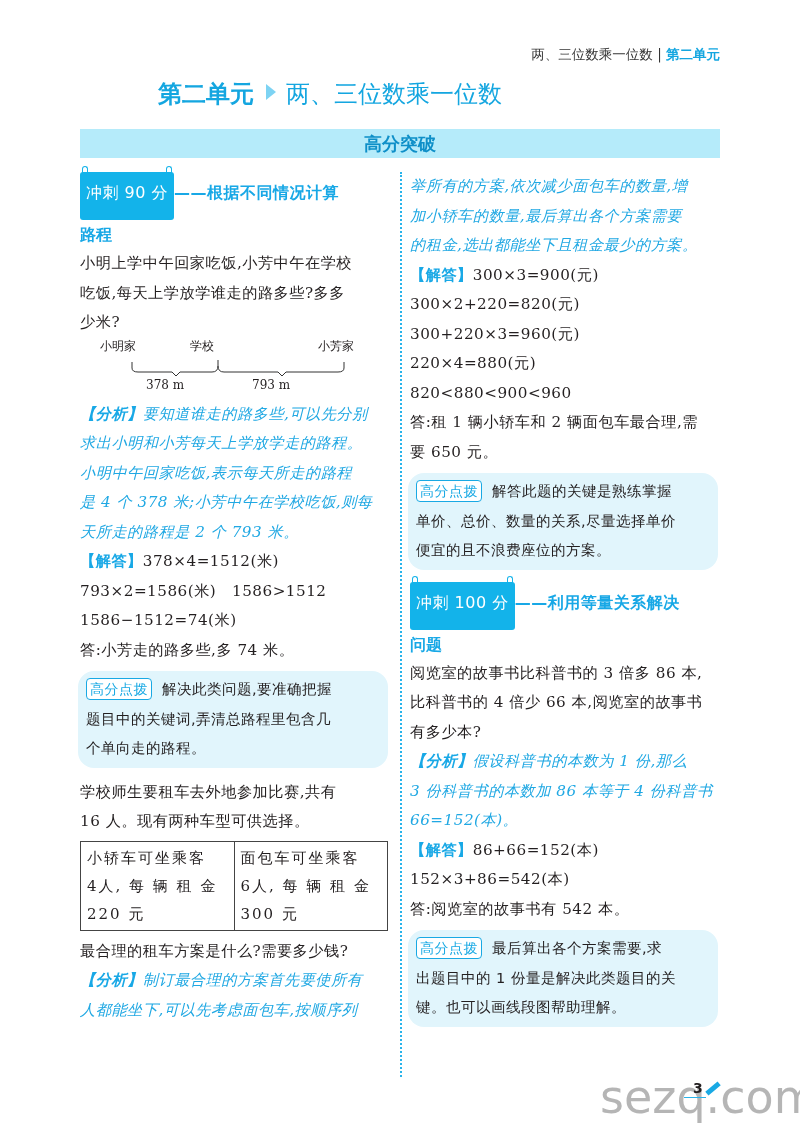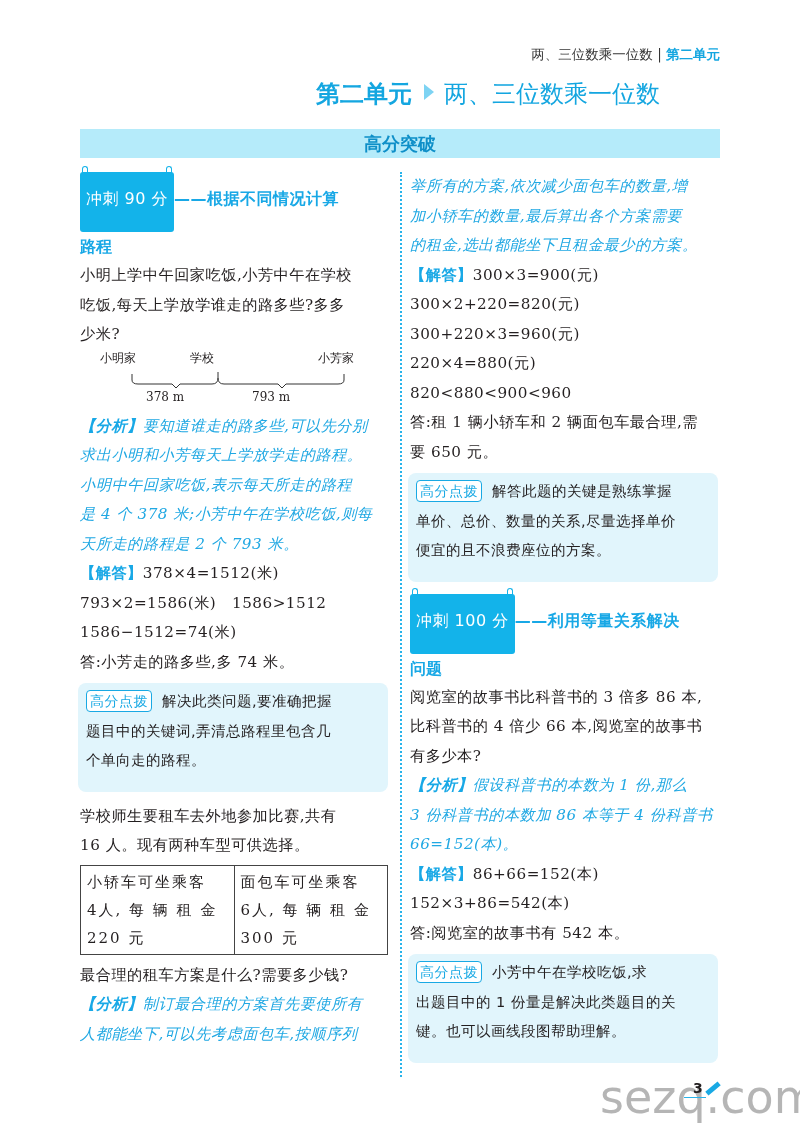--- a/index.html
+++ b/index.html
@@ -1,45 +1,45 @@
 <!DOCTYPE html>
 <html><head>
 <meta charset="utf-8">
 <style>
   html, body { margin:0; padding:0; }
   body { width:800px; height:1144px; background:#fff; position:relative; overflow:hidden;
          font-family:"DejaVu Serif","Liberation Serif",serif; color:#231f20; }
   .hdr { position:absolute; right:80px; top:46px; font-family:"DejaVu Sans","Liberation Sans",sans-serif;
          font-size:13.5px; color:#333; }
   .hdr .unit { color:#14a6e0; font-weight:bold; }
-  .title { position:absolute; left:0; width:660px; top:78px; text-align:right;
+  .title { position:absolute; left:0; width:660px; top:78px; text-align:center;
            font-family:"DejaVu Sans","Liberation Sans",sans-serif; font-size:24px; color:#14a6e0; }
   .title b { font-weight:bold; }
   .title .tri { display:inline-block; width:0; height:0; border-top:8px solid transparent;
                 border-bottom:8px solid transparent; border-left:10px solid #7dd3f3;
                 margin:0 10px 0 12px; vertical-align:2px; }
   .band { position:absolute; left:80px; top:129px; width:640px; height:29px; background:#b5ebfa;
           text-align:center; line-height:29px; font-family:"DejaVu Sans","Liberation Sans",sans-serif;
           font-size:18px; font-weight:bold; color:#0e8fc8; }
   .col { position:absolute; top:172px; width:308px; }
   .colL { left:80px; }
   .colR { left:410px; }
   .divider { position:absolute; left:400px; top:172px; height:905px; border-left:2px dotted #28b3ea; }
   .line { font-size:15.2px; line-height:29.5px; white-space:nowrap; letter-spacing:0.5px; }
   .ana { color:#20a8e3;font-style:italic; }
   .tag { font-family:"DejaVu Sans","Liberation Sans",sans-serif; color:#18a8e6; font-weight:bold; }
   .sec { position:relative; }
-  .badge { display:inline-block; background:#13b3ea; color:#fff; padding:14px 6px; height:32px; line-height:26px;
+  .badge { display:inline-block; background:#13b3ea; color:#fff; padding:8px 6px; height:32px; line-height:26px;
            font-family:"DejaVu Sans","Liberation Sans",sans-serif; font-size:16px; border-radius:3px; position:relative; }
   .badge::before, .badge::after { content:""; position:absolute; top:-6px; width:4px; height:8px;
            border:1.5px solid #13b3ea; border-bottom:none; border-radius:4px 4px 0 0; }
   .badge::before { left:2px; } .badge::after { right:2px; }
   .sectitle { font-family:"DejaVu Sans","Liberation Sans",sans-serif; color:#18a8e6; font-weight:bold;
               font-size:16px; line-height:29px; }
-  .tip { background:#e1f5fc; border-radius:8px; padding:4px 8px 16px 8px; margin:6px 0 4px -2px; }
+  .tip { background:#e1f5fc; border-radius:16px; padding:4px 8px 4px 8px; margin:6px 0 4px -2px; }
   .tip .line { font-family:"DejaVu Sans","Liberation Sans",sans-serif; font-size:14.5px; }
   .tiplabel { display:inline-block; border:1.5px solid #19a9e4; border-radius:4px; color:#19a9e4;
               padding:0 3px; line-height:20px; margin-right:10px; background:#fff; font-family:"DejaVu Sans","Liberation Sans",sans-serif; font-size:14px; }
   .diagram { position:relative; height:62px; font-size:12px; }
   .diagram span { position:absolute; }
   table.cars { border-collapse:collapse; width:308px; margin:4px 0 6px 0; }
   table.cars td { border:1.5px solid #444; padding:2px 6px; font-size:15px; line-height:28px; vertical-align:top; letter-spacing:2px; }
   .pagenum { position:absolute; left:693px; top:1080px; font-family:"DejaVu Sans","Liberation Sans",sans-serif; font-size:14px; font-weight:bold; }
   .pageline { position:absolute; left:684px; top:1097px; width:22px; border-top:1.5px solid #28b3ea; }
   .pencil { position:absolute; left:705px; top:1086px; width:16px; height:5px; background:#19a9e4; transform:rotate(-40deg); }
@@ -142,21 +142,21 @@
     <div class="line">阅览室的故事书比科普书的 3 倍多 86 本,</div>
     <div class="line">比科普书的 4 倍少 66 本,阅览室的故事书</div>
     <div class="line">有多少本?</div>
     <div class="line ana"><span class="tag">【分析】</span><span>假设科普书的本数为 1 份,那么</span></div>
     <div class="line ana">3 份科普书的本数加 86 本等于 4 份科普书</div>
     <div class="line ana">66=152(本)。</div>
     <div class="line"><span class="tag">【解答】</span><span>86+66=152(本)</span></div>
     <div class="line">152×3+86=542(本)</div>
     <div class="line">答:阅览室的故事书有 542 本。</div>
     <div class="tip">
-      <div class="line"><span class="tiplabel">高分点拨</span><span>小芳中午在学校吃饭,求</span></div>
+      <div class="line"><span class="tiplabel">高分点拨</span><span>最后算出各个方案需要,求</span></div>
       <div class="line">出题目中的 1 份量是解决此类题目的关</div>
       <div class="line">键。也可以画线段图帮助理解。</div>
     </div>
   </div>
 </div>
 
 <div class="watermark">sezq.com</div>
 <div class="pagenum">3</div>
 <div class="pageline"></div>
 <div class="pencil"></div>

